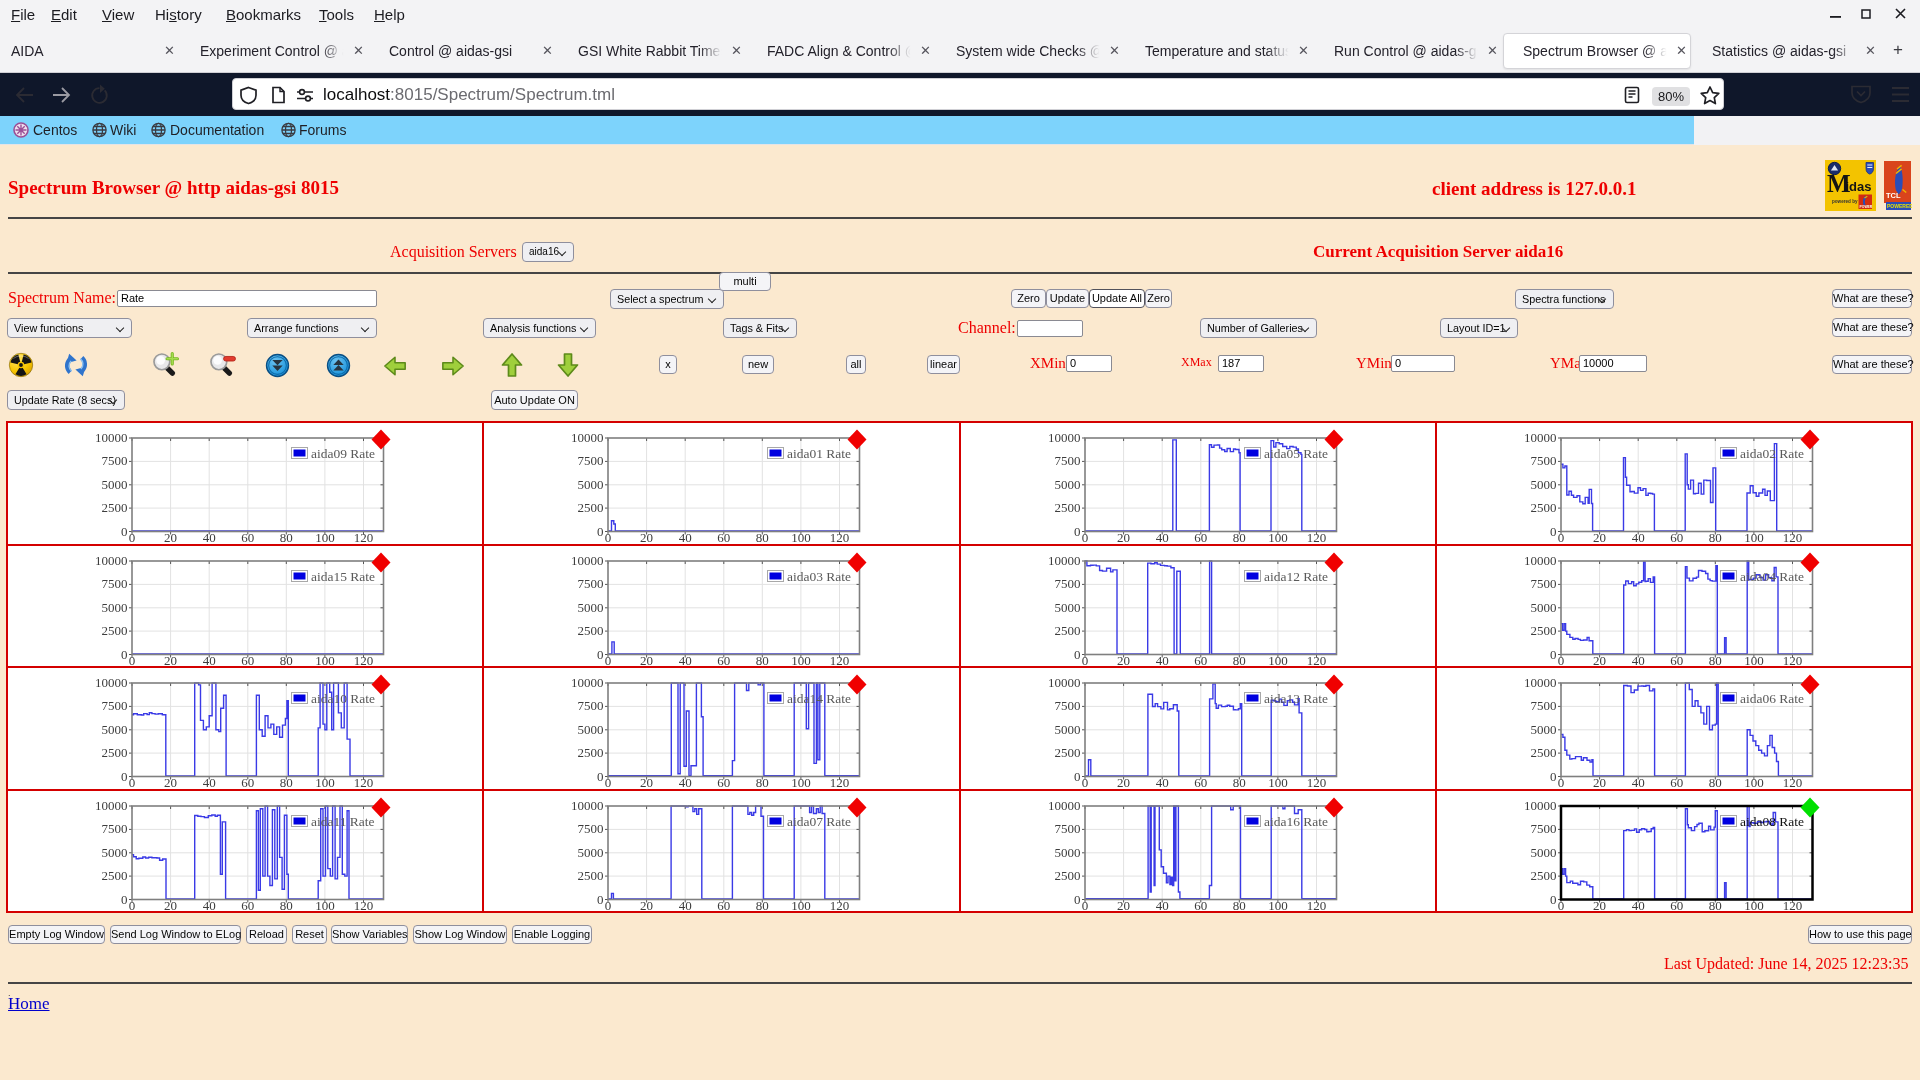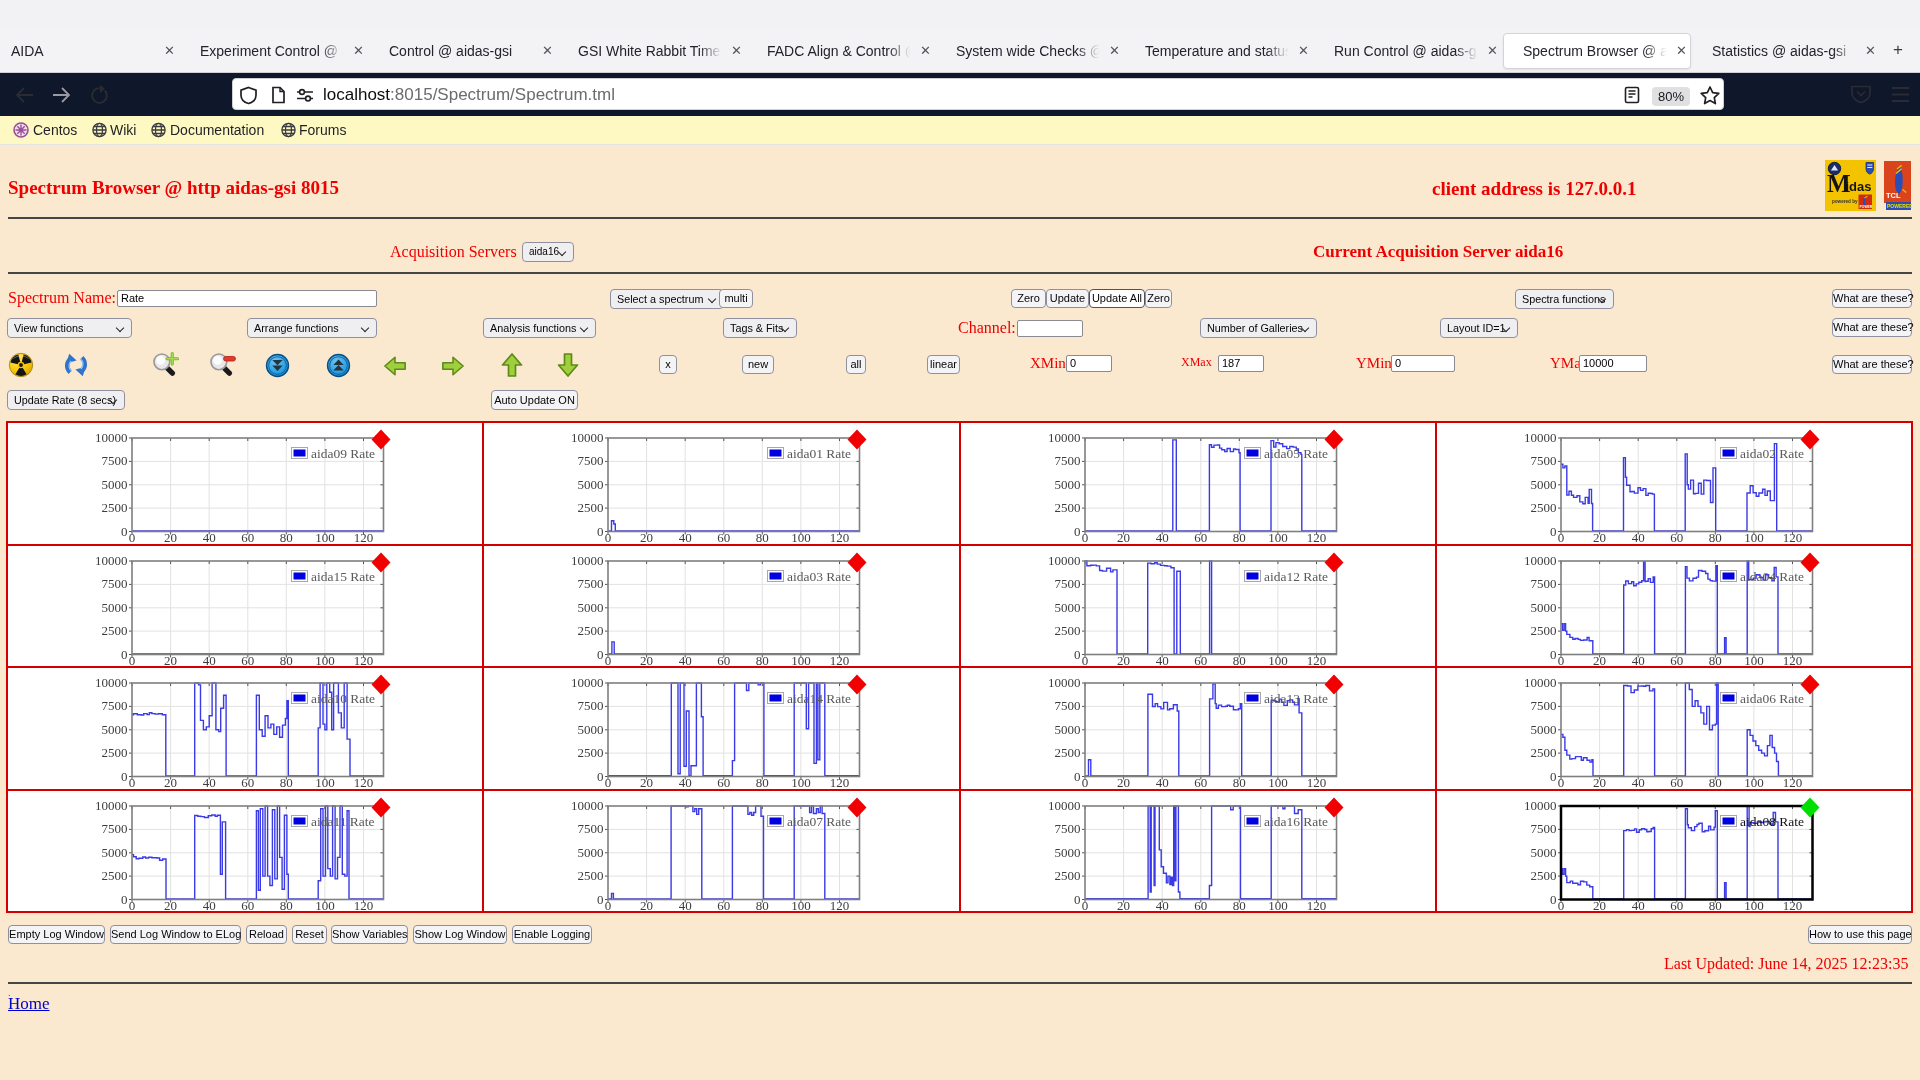--- a/index.html
+++ b/index.html
@@ -13,39 +13,53 @@
 #tabbar{position:absolute;left:0;top:30px;width:1920px;height:42px;background:#f3f3f5}
 .tab{position:absolute;top:0;height:42px;overflow:hidden}
 .tab .tt{position:absolute;left:11px;top:13px;font-size:14px;color:#24222b;white-space:nowrap;width:148px;overflow:hidden;-webkit-mask-image:linear-gradient(90deg,#000 82%,transparent 97%)}
 .tab .tx{position:absolute;top:13px;font-size:13px;color:#55545c}
 #activetab{position:absolute;left:1503px;top:3px;width:188px;height:36px;background:#fff;border:1px solid #d4d4d8;border-radius:4px;box-shadow:0 1px 2px rgba(0,0,0,.08)}
 #navbar{position:absolute;left:0;top:72px;width:1920px;height:44px;background:#0f172a;border-top:1px solid #cfcfd4}
 #urlfield{position:absolute;left:232px;top:5px;width:1492px;height:32px;background:#fff;border:1px solid #cfcfd4;border-radius:4px}
 #urltext{position:absolute;left:90px;top:6px;font-size:17px;color:#0c0c0d;white-space:pre}
 #urltext i{font-style:normal;color:#6b6b70}
 #zoomchip{position:absolute;left:1419px;top:8px;width:38px;height:19px;background:#e0e0e2;border-radius:4px;font-size:13px;color:#18181b;text-align:center;line-height:19px}
-#bookbar{position:absolute;left:0;top:116px;width:1920px;height:29px;background:#fef9c3;border-bottom:1px solid #e4e4e6}
+#bookbar{position:absolute;left:0;top:116px;width:1694px;height:29px;background:#7dd3fc;border-bottom:1px solid #e4e4e6}
 .bkt{position:absolute;top:6px;font-size:14px;color:#1f1f24}
 
 #page{position:absolute;left:0;top:145px;width:1920px;height:935px;background:#fbe9cf}
 .rl{position:absolute;font-family:"Liberation Serif",serif;color:#ee0000;font-size:16px;white-space:nowrap}
 .hr{position:absolute;left:8px;width:1904px;height:2px;background:#454545}
 .btn{position:absolute;height:19px;background:#f4f4f7;border:1px solid #8f8f9d;border-radius:4px;font-size:11px;color:#050505;text-align:center;line-height:16px;white-space:nowrap}
 .btn.pressed{background:#ffffff;border-color:#52525c}
 .sel{position:absolute;height:20px;background:#efeff2;border:1px solid #8f8f9d;border-radius:4px;font-size:10.8px;color:#050505;line-height:18px;padding:0 15px 0 6px;overflow:hidden;white-space:nowrap}
 .sel:after{content:"";position:absolute;right:8px;top:6px;width:5px;height:5px;border-right:1.4px solid #222;border-bottom:1.4px solid #222;transform:rotate(45deg)}
 .inp{position:absolute;height:17px;background:#fff;border:1px solid #8a8a92;border-radius:2px;font-size:11px;color:#000;line-height:15px;padding-left:3px;white-space:nowrap}
 
 #grid{position:absolute;left:6px;top:276px;width:1907px;height:492px;background:#d40000;display:grid;grid-template-columns:repeat(4,1fr);grid-template-rows:repeat(4,1fr);gap:2px;padding:2px}
 .cell{background:#fff;position:relative}
 .cell svg{position:absolute;left:50%;margin-left:-150px;top:0;z-index:1}
 </style>
 </head>
 <body>
 <div id="chrome">
+  <div id="menubar">
+    <span style="left:11px"><u>F</u>ile</span>
+    <span style="left:51px"><u>E</u>dit</span>
+    <span style="left:102px"><u>V</u>iew</span>
+    <span style="left:155px">Hi<u>s</u>tory</span>
+    <span style="left:226px"><u>B</u>ookmarks</span>
+    <span style="left:319px"><u>T</u>ools</span>
+    <span style="left:374px"><u>H</u>elp</span>
+    <svg class="abs" style="left:1828px;top:6px" width="90" height="18" viewBox="0 0 90 18">
+      <rect x="2" y="10" width="11" height="1.8" fill="#1b1b20"></rect>
+      <rect x="34" y="4" width="8" height="8" fill="none" stroke="#1b1b20" stroke-width="1.5"></rect>
+      <path d="M68 3l9 9M77 3l-9 9" stroke="#1b1b20" stroke-width="1.6"></path>
+    </svg>
+  </div>
   <div id="tabbar">
     <div id="activetab"></div>
     <div class="tab" style="left:0px;width:189px">
         <span class="tt">AIDA</span>
         <span class="tx" style="left:164px">✕</span>
       </div>
     <div class="tab" style="left:189px;width:189px">
         <span class="tt">Experiment Control @ a</span>
         <span class="tx" style="left:164px">✕</span>
       </div>
@@ -184,21 +198,21 @@
   </svg>
   <div class="hr" style="top:72px"></div>
   <div class="rl" style="left:390px;top:98px">Acquisition Servers</div>
   <div class="sel" style="left:522px;top:97px;width:52px;font-size:10px">aida16</div>
   <div class="rl" style="left:1313px;top:97px;font-size:17px;font-weight:bold">Current Acquisition Server aida16</div>
   <div class="hr" style="top:127px"></div>
 
   <div class="rl" style="left:8px;top:144px">Spectrum Name:</div>
   <div class="inp" style="left:117px;top:145px;width:260px">Rate</div>
   <div class="sel" style="left:610px;top:144px;width:114px">Select a spectrum</div>
-  <div class="btn" style="left:719px;top:144px;width:34px">multi</div>
+  <div class="btn" style="left:719px;top:127px;width:52px">multi</div>
   <div class="btn" style="left:1011px;top:144px;width:35px">Zero</div>
   <div class="btn" style="left:1046px;top:144px;width:43px">Update</div>
   <div class="btn pressed" style="left:1089px;top:144px;width:56px">Update All</div>
   <div class="btn" style="left:1145px;top:144px;width:27px">Zero</div>
   <div class="sel" style="left:1515px;top:144px;width:99px">Spectra functions</div>
   <div class="btn" style="left:1832px;top:144px;width:80px">What are these?</div>
 
   <div class="sel" style="left:7px;top:173px;width:125px">View functions</div>
   <div class="sel" style="left:247px;top:173px;width:130px">Arrange functions</div>
   <div class="sel" style="left:483px;top:173px;width:113px">Analysis functions</div>

